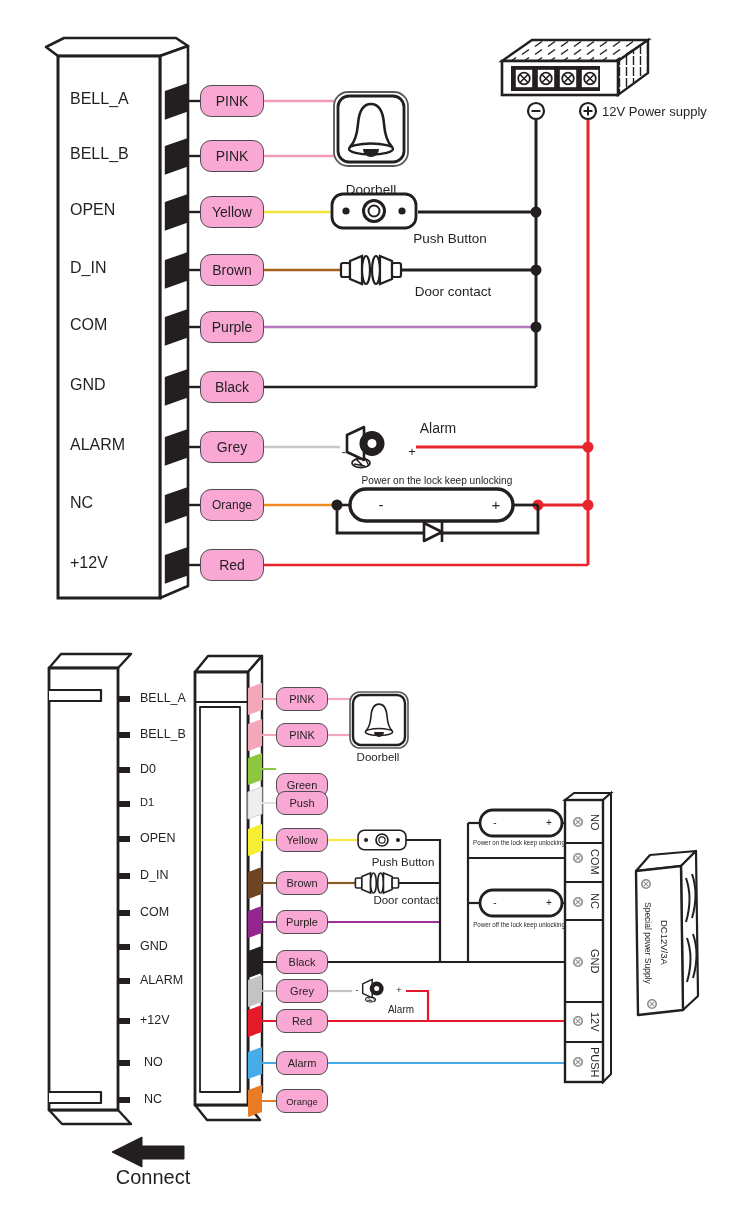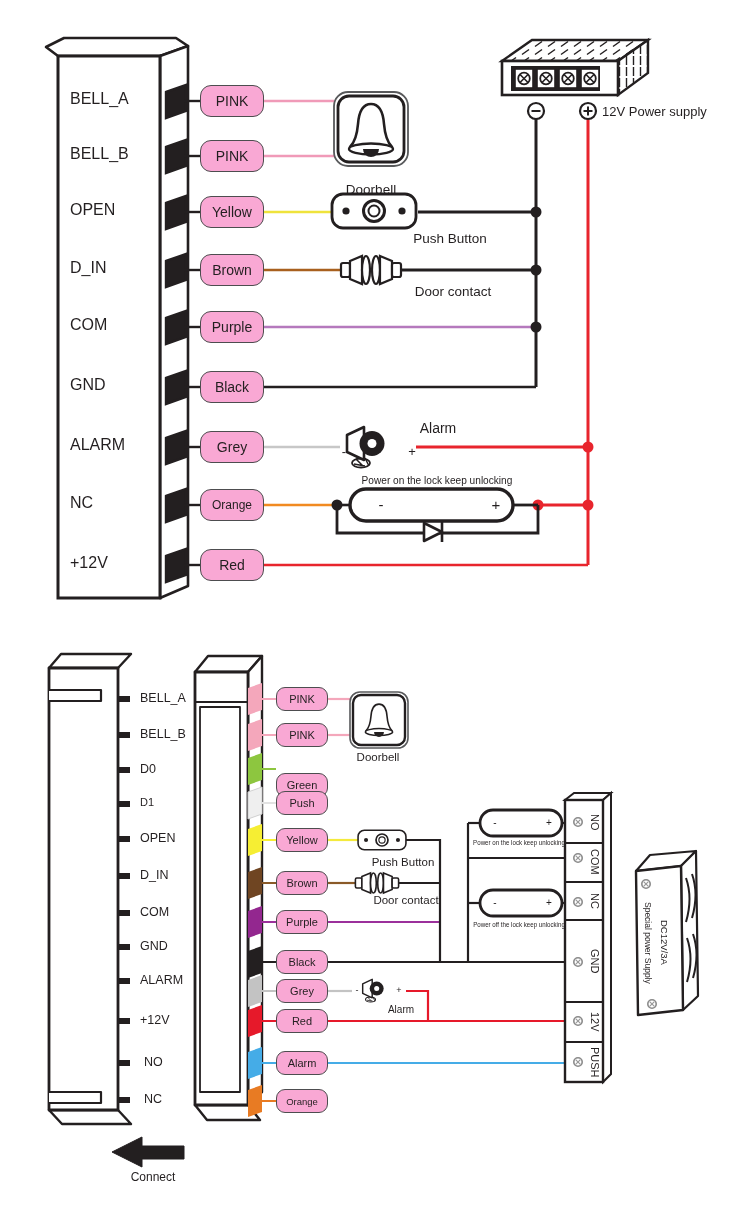--- a/index.html
+++ b/index.html
@@ -399,15 +399,15 @@
 <div class="lbl vtext" style="left:584px;top:804px;width:17px;height:36px;font-size:11px;">NO</div>
 <div class="lbl vtext" style="left:584px;top:840px;width:17px;height:44px;font-size:11px;">COM</div>
 <div class="lbl vtext" style="left:584px;top:883px;width:17px;height:36px;font-size:11px;">NC</div>
 <div class="lbl vtext" style="left:584px;top:938px;width:17px;height:46px;font-size:11px;">GND</div>
 <div class="lbl vtext" style="left:584px;top:1002px;width:17px;height:40px;font-size:11px;">12V</div>
 <div class="lbl vtext" style="left:584px;top:1038px;width:17px;height:48px;font-size:11px;">PUSH</div>
 
 <div class="lbl vtext" style="left:655px;top:885px;width:15px;height:115px;font-size:9.5px;">DC12V/3A</div>
 <div class="lbl vtext" style="left:640px;top:880px;width:13px;height:125px;font-size:8.5px;">Special power Supply</div>
 
-<div class="lbl c" style="left:153px;top:1177px;font-size:12px;">Connect</div>
+<div class="lbl c" style="left:153px;top:1177px;font-size:20px;">Connect</div>
 
 </div>
 
 </body></html>

